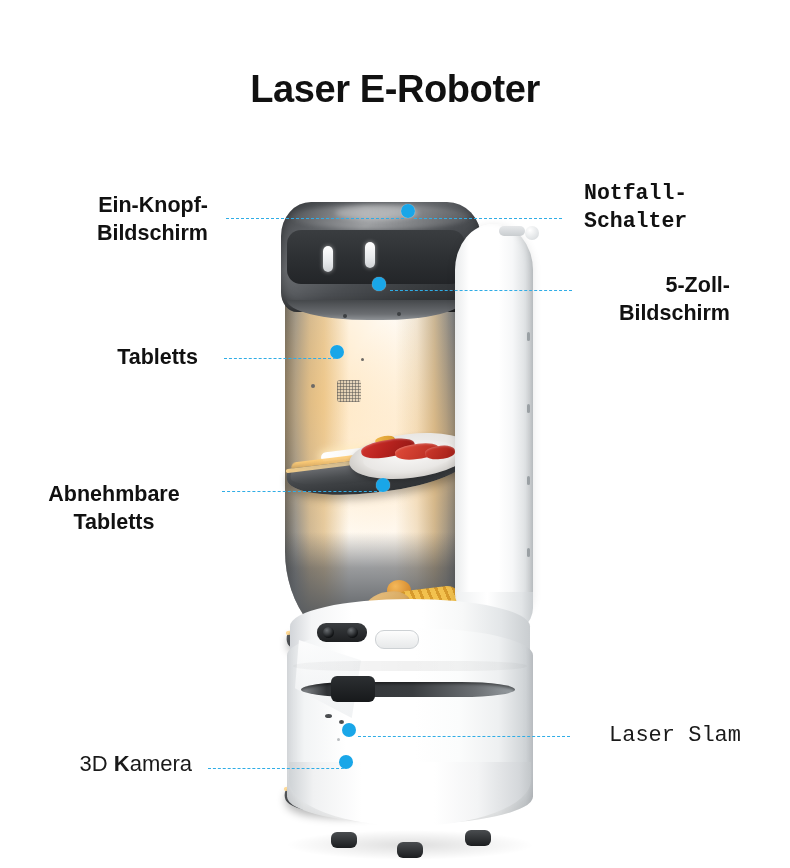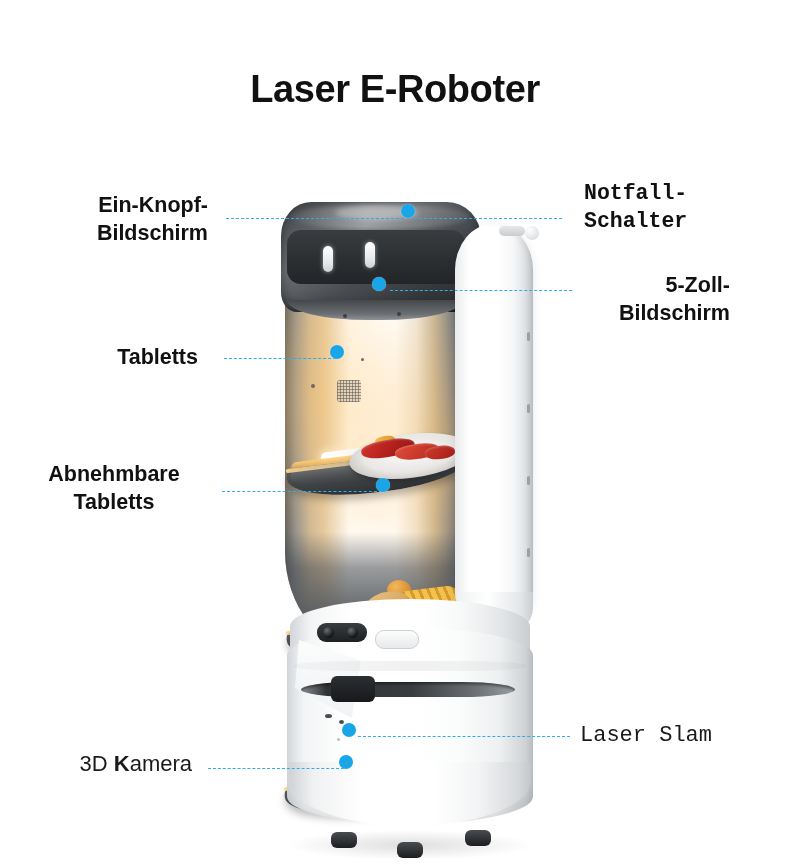--- a/index.html
+++ b/index.html
@@ -33,21 +33,21 @@
   .callout-label {
     position: absolute;
     font-size: 21.5px;
     font-weight: bold;
     line-height: 1.28;
     color: #111111;
     white-space: pre-line;
   }
   .callout-label.align-right { text-align: right; }
   .callout-label.align-left  { text-align: left; font-family: Liberation Mono, monospace; }
-  .callout-label.align-center{ text-align: center; }
+  .callout-label.align-center{ text-align: center; margin-top: 20px; }
   .callout-label.light {
     font-weight: normal;
     font-size: 22px;
     color: #1a1a1a;
   }
   .callout-label.light .bold-k { font-weight: bold; }
 
   
   .leader-line {
     position: absolute;
@@ -617,15 +617,15 @@
 Schalter</div>
 
 <div class="callout-label align-right" style="left:560px; top:272px; width:170px;">5-Zoll-
 Bildschirm</div>
 
 <div class="callout-label align-right" style="left:20px; top:344px; width:178px;">Tabletts</div>
 
 <div class="callout-label align-center" style="left:18px; top:461px; width:192px;">Abnehmbare
 Tabletts</div>
 
-<div class="callout-label light align-left" style="left:580px; top:722px; width:190px;">Laser Slam</div>
+<div class="callout-label light align-left" style="left:580px; top:722px; width:190px;text-align:center;">Laser Slam</div>
 
 <div class="callout-label light align-right" style="left:20px; top:750px; width:172px;"><span>3D </span><span class="bold-k">K</span><span>amera</span></div>
 
 </body></html>

